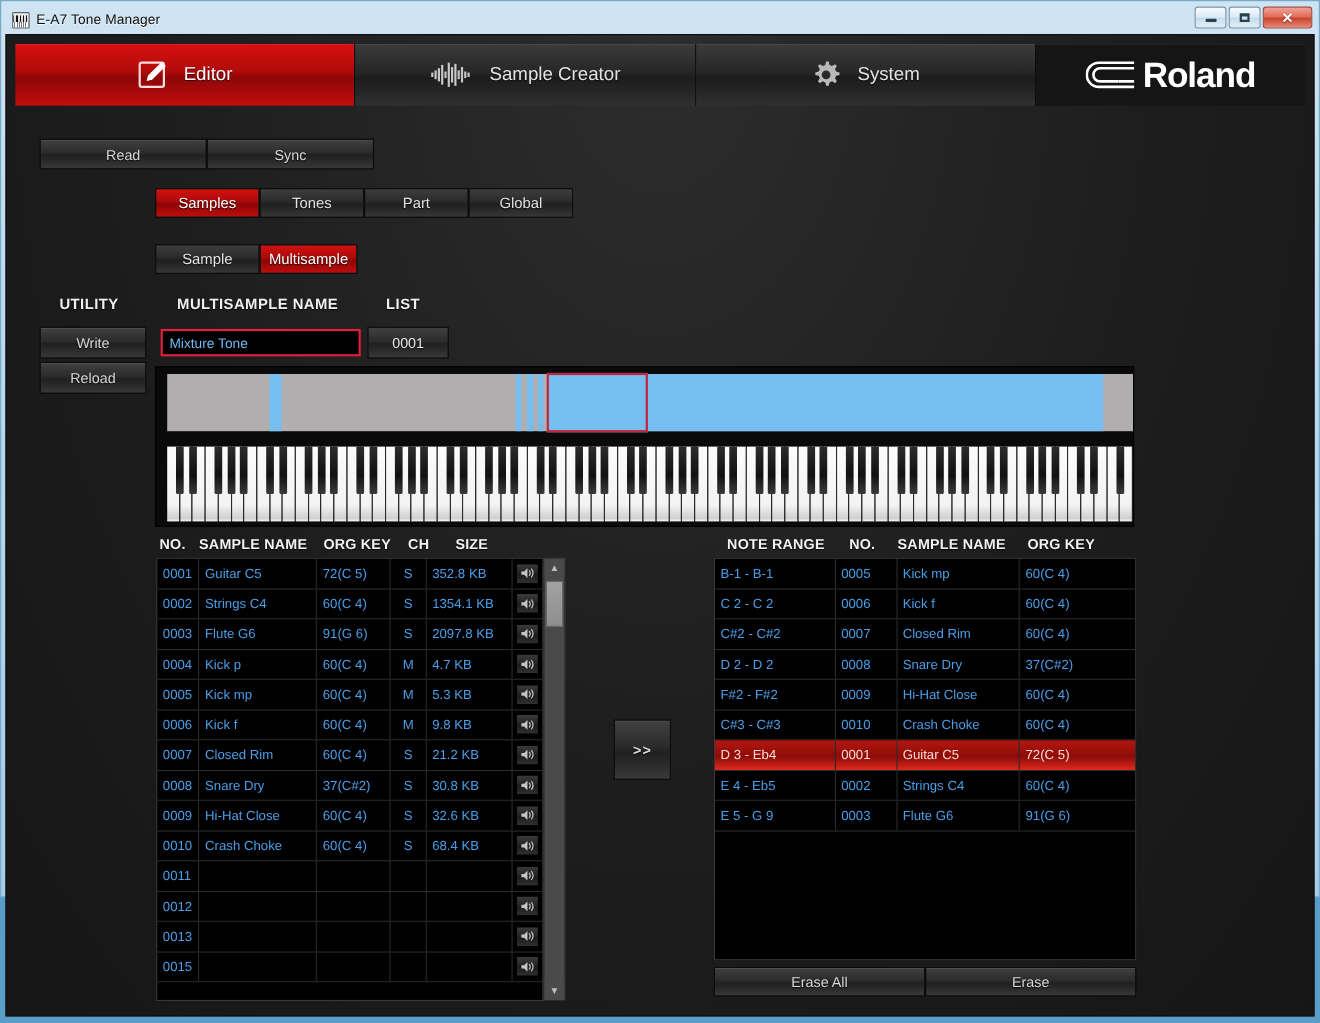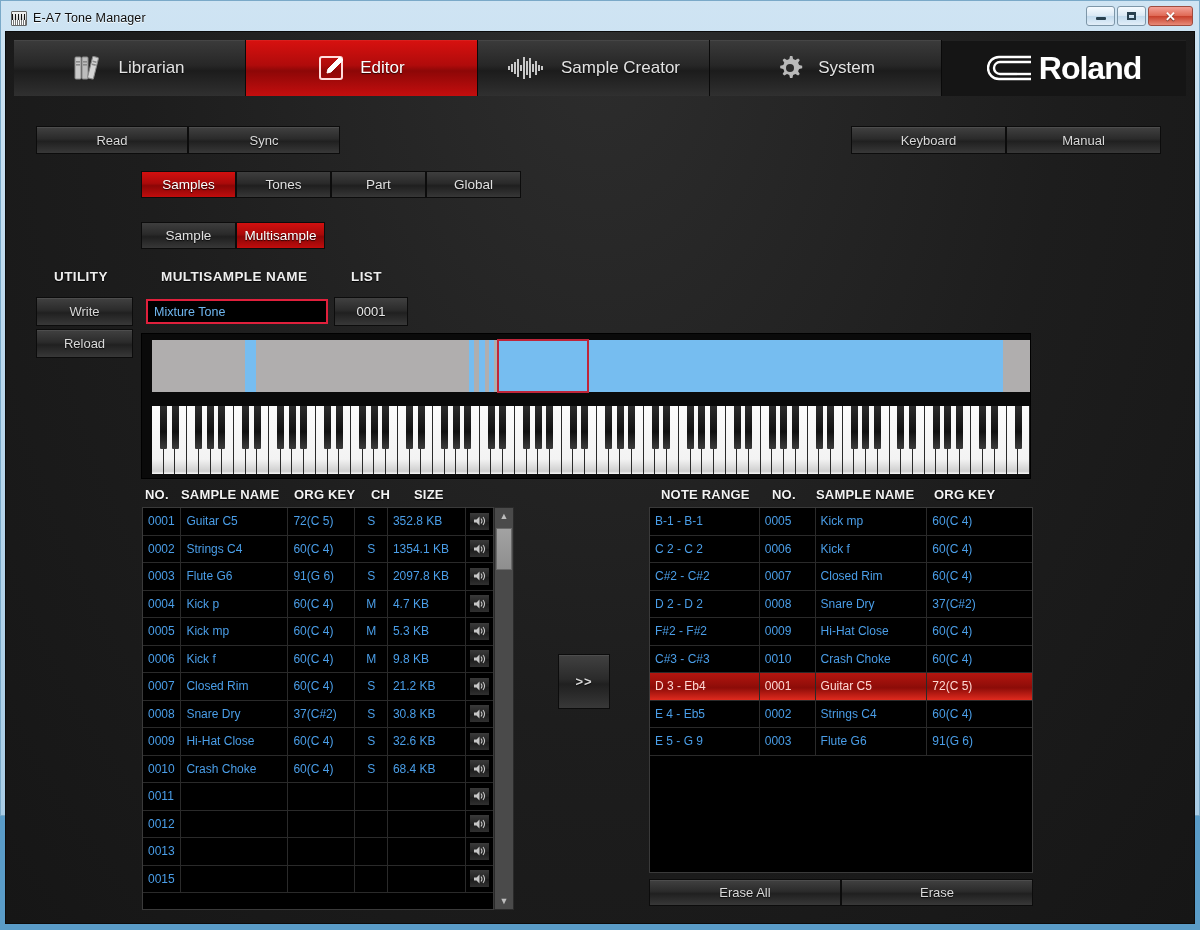--- a/index.html
+++ b/index.html
@@ -281,36 +281,20 @@
         </div>
     </div>
   </div>
 
   <div class="app">
     <div class="app-bg"></div>
     <div class="app-inner">
 
       <div class="navbar">
 
-        <div class="navtab">
-          <svg class="ico" width="30" height="28" viewBox="0 0 30 28">
-            <rect x="1" y="3" width="6" height="22" rx="1" fill="#c9c9c9" stroke="#888"></rect>
-            <rect x="2" y="7" width="4" height="1.6" fill="#8a8a8a"></rect>
-            <rect x="2" y="10" width="4" height="1.6" fill="#8a8a8a"></rect>
-            <rect x="8" y="3" width="6" height="22" rx="1" fill="#bdbdbd" stroke="#888"></rect>
-            <rect x="9" y="7" width="4" height="1.6" fill="#8a8a8a"></rect>
-            <rect x="9" y="10" width="4" height="1.6" fill="#8a8a8a"></rect>
-            <g transform="rotate(14 20 14)">
-              <rect x="16" y="3" width="6" height="22" rx="1" fill="#d4d4d4" stroke="#888"></rect>
-              <rect x="17" y="7" width="4" height="1.6" fill="#8a8a8a"></rect>
-              <rect x="17" y="10" width="4" height="1.6" fill="#8a8a8a"></rect>
-            </g>
-          </svg>
-          <span class="tab-lbl">Librarian</span>
-        </div>
 
         <div class="navtab active">
           <svg class="ico" width="28" height="28" viewBox="0 0 28 28">
             <rect x="2" y="3" width="22" height="22" rx="2" fill="none" stroke="#fdd" stroke-width="2"></rect>
             <path d="M22 3 L25 6 L13 18 L9 19 L10 15 Z" fill="#fff" stroke="#fff" stroke-width="1"></path>
           </svg>
           <span class="tab-lbl">Editor</span>
         </div>
 
         <div class="navtab">
@@ -353,24 +337,20 @@
             <span class="roland-word">Roland</span>
           </div>
         </div>
       </div>
 
       <div class="readsync">
         <div class="btn">Read</div>
         <div class="btn">Sync</div>
       </div>
 
-      <div class="kbman">
-        <div class="btn">Keyboard</div>
-        <div class="btn">Manual</div>
-      </div>
 
       <div class="tabstrip" id="tabs-section">
         <div class="tbtn active">Samples</div>
         <div class="tbtn">Tones</div>
         <div class="tbtn">Part</div>
         <div class="tbtn">Global</div>
       </div>
 
       <div class="tabstrip" id="tabs-mode">
         <div class="tbtn">Sample</div>

